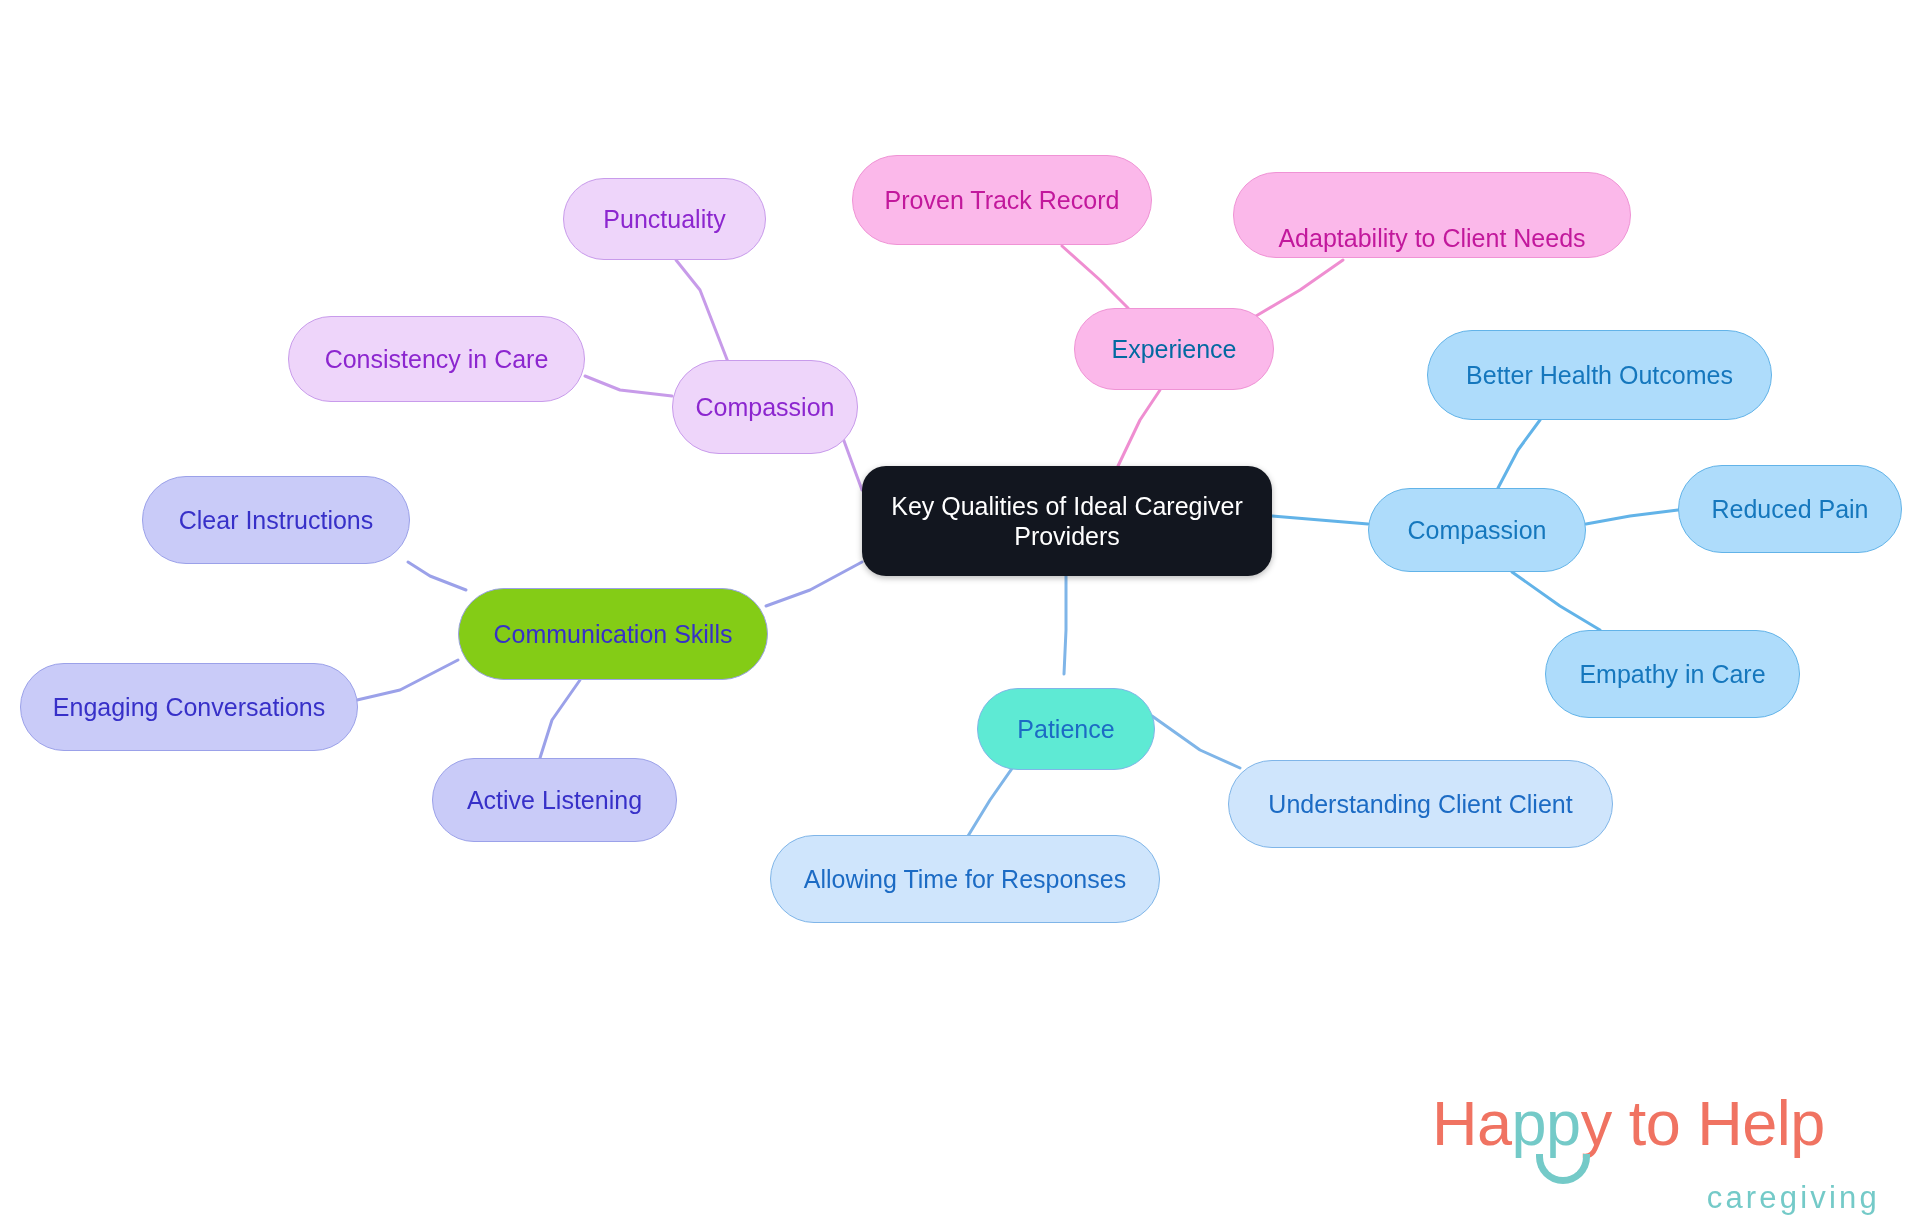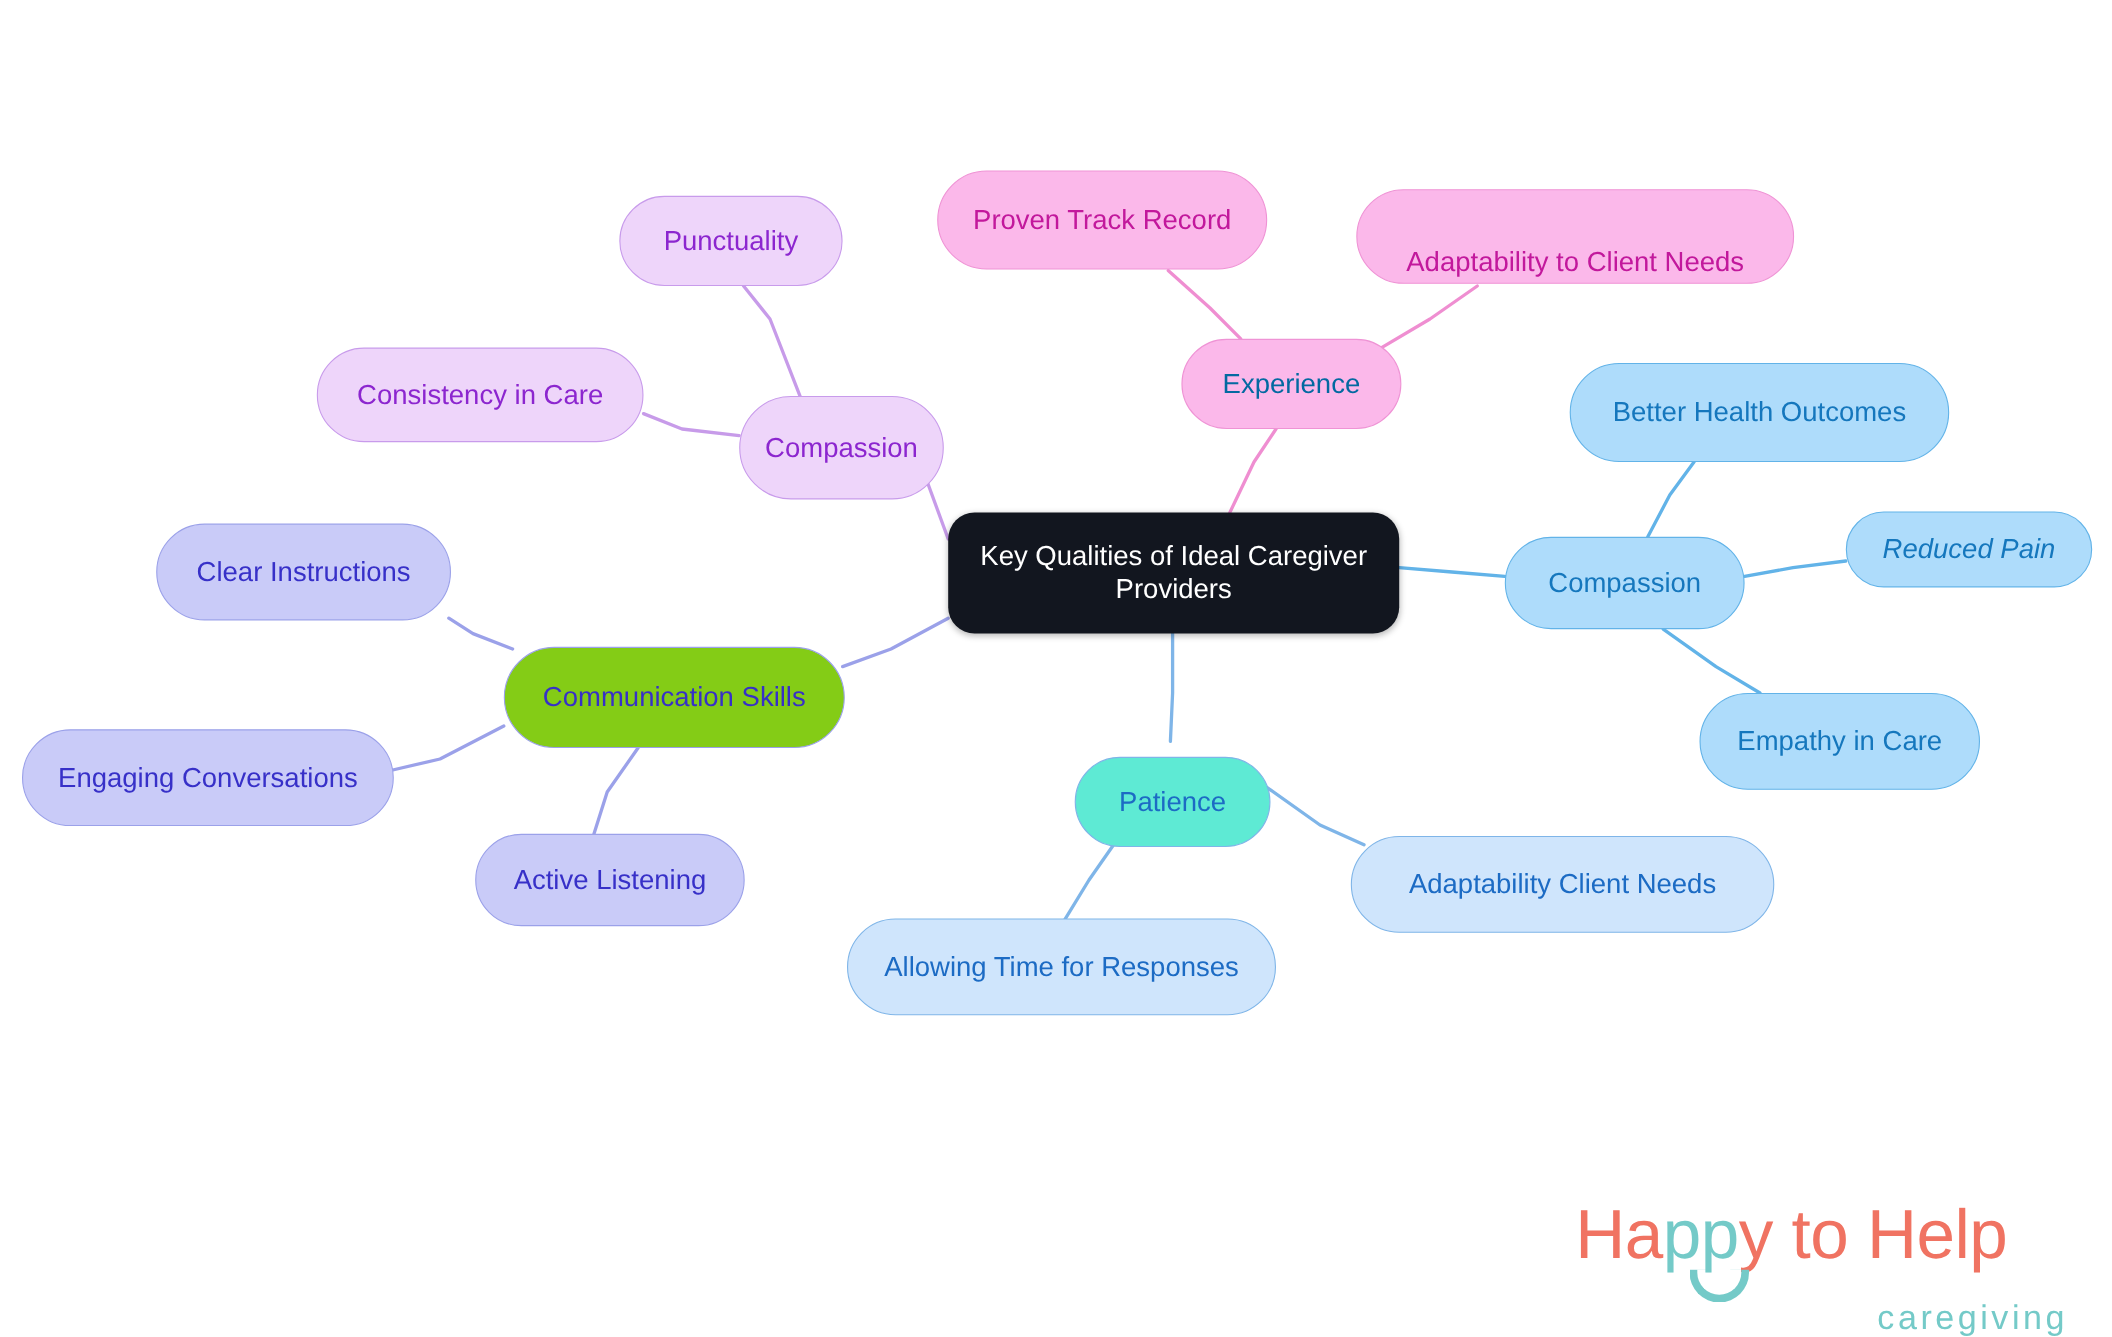--- a/index.html
+++ b/index.html
@@ -155,32 +155,32 @@
   <div class="node" style="left:432px; top:758px; width:245px; height:84px; background:#c9cbf8; border-color:#9ba1e9; color:#3730c8; font-size:25px;">
     <span>Active Listening</span>
   </div>
 
   <div class="node" style="left:1368px; top:488px; width:218px; height:84px; background:#aedcfb; border-color:#62b3e8; color:#1577bd; font-size:25px;">
     <span>Compassion</span>
   </div>
   <div class="node" style="left:1427px; top:330px; width:345px; height:90px; background:#aedcfb; border-color:#62b3e8; color:#1577bd; font-size:25px;">
     <span>Better Health Outcomes</span>
   </div>
-  <div class="node" style="left:1678px; top:465px; width:224px; height:69px; background:#aedcfb; border-color:#62b3e8; color:#1577bd; font-size:25px;font-style:italic;">
+  <div class="node" style="left:1678px; top:465px; width:224px; height:88px; background:#aedcfb; border-color:#62b3e8; color:#1577bd; font-size:25px;">
     <span>Reduced Pain</span>
   </div>
   <div class="node" style="left:1545px; top:630px; width:255px; height:88px; background:#aedcfb; border-color:#62b3e8; color:#1577bd; font-size:25px;">
     <span>Empathy in Care</span>
   </div>
 
   <div class="node" style="left:977px; top:688px; width:178px; height:82px; background:#5eead4; border-color:#7fb5e8; color:#1c6bc4; font-size:25px;">
     <span>Patience</span>
   </div>
   <div class="node" style="left:1228px; top:760px; width:385px; height:88px; background:#cfe5fc; border-color:#7fb5e8; color:#1c6bc4; font-size:25px;">
-    <span>Adaptability Client Needs</span>
+    <span>Understanding Client Client</span>
   </div>
   <div class="node" style="left:770px; top:835px; width:390px; height:88px; background:#cfe5fc; border-color:#7fb5e8; color:#1c6bc4; font-size:25px;">
     <span>Allowing Time for Responses</span>
   </div>
 
   <div id="logo">
     <div class="logo-main">
       <span style="color:#f07362;">Ha</span><span style="color:#74cac8;">pp</span><span style="color:#f07362;">y to Help</span>
     </div>
     <div class="smile"></div>

